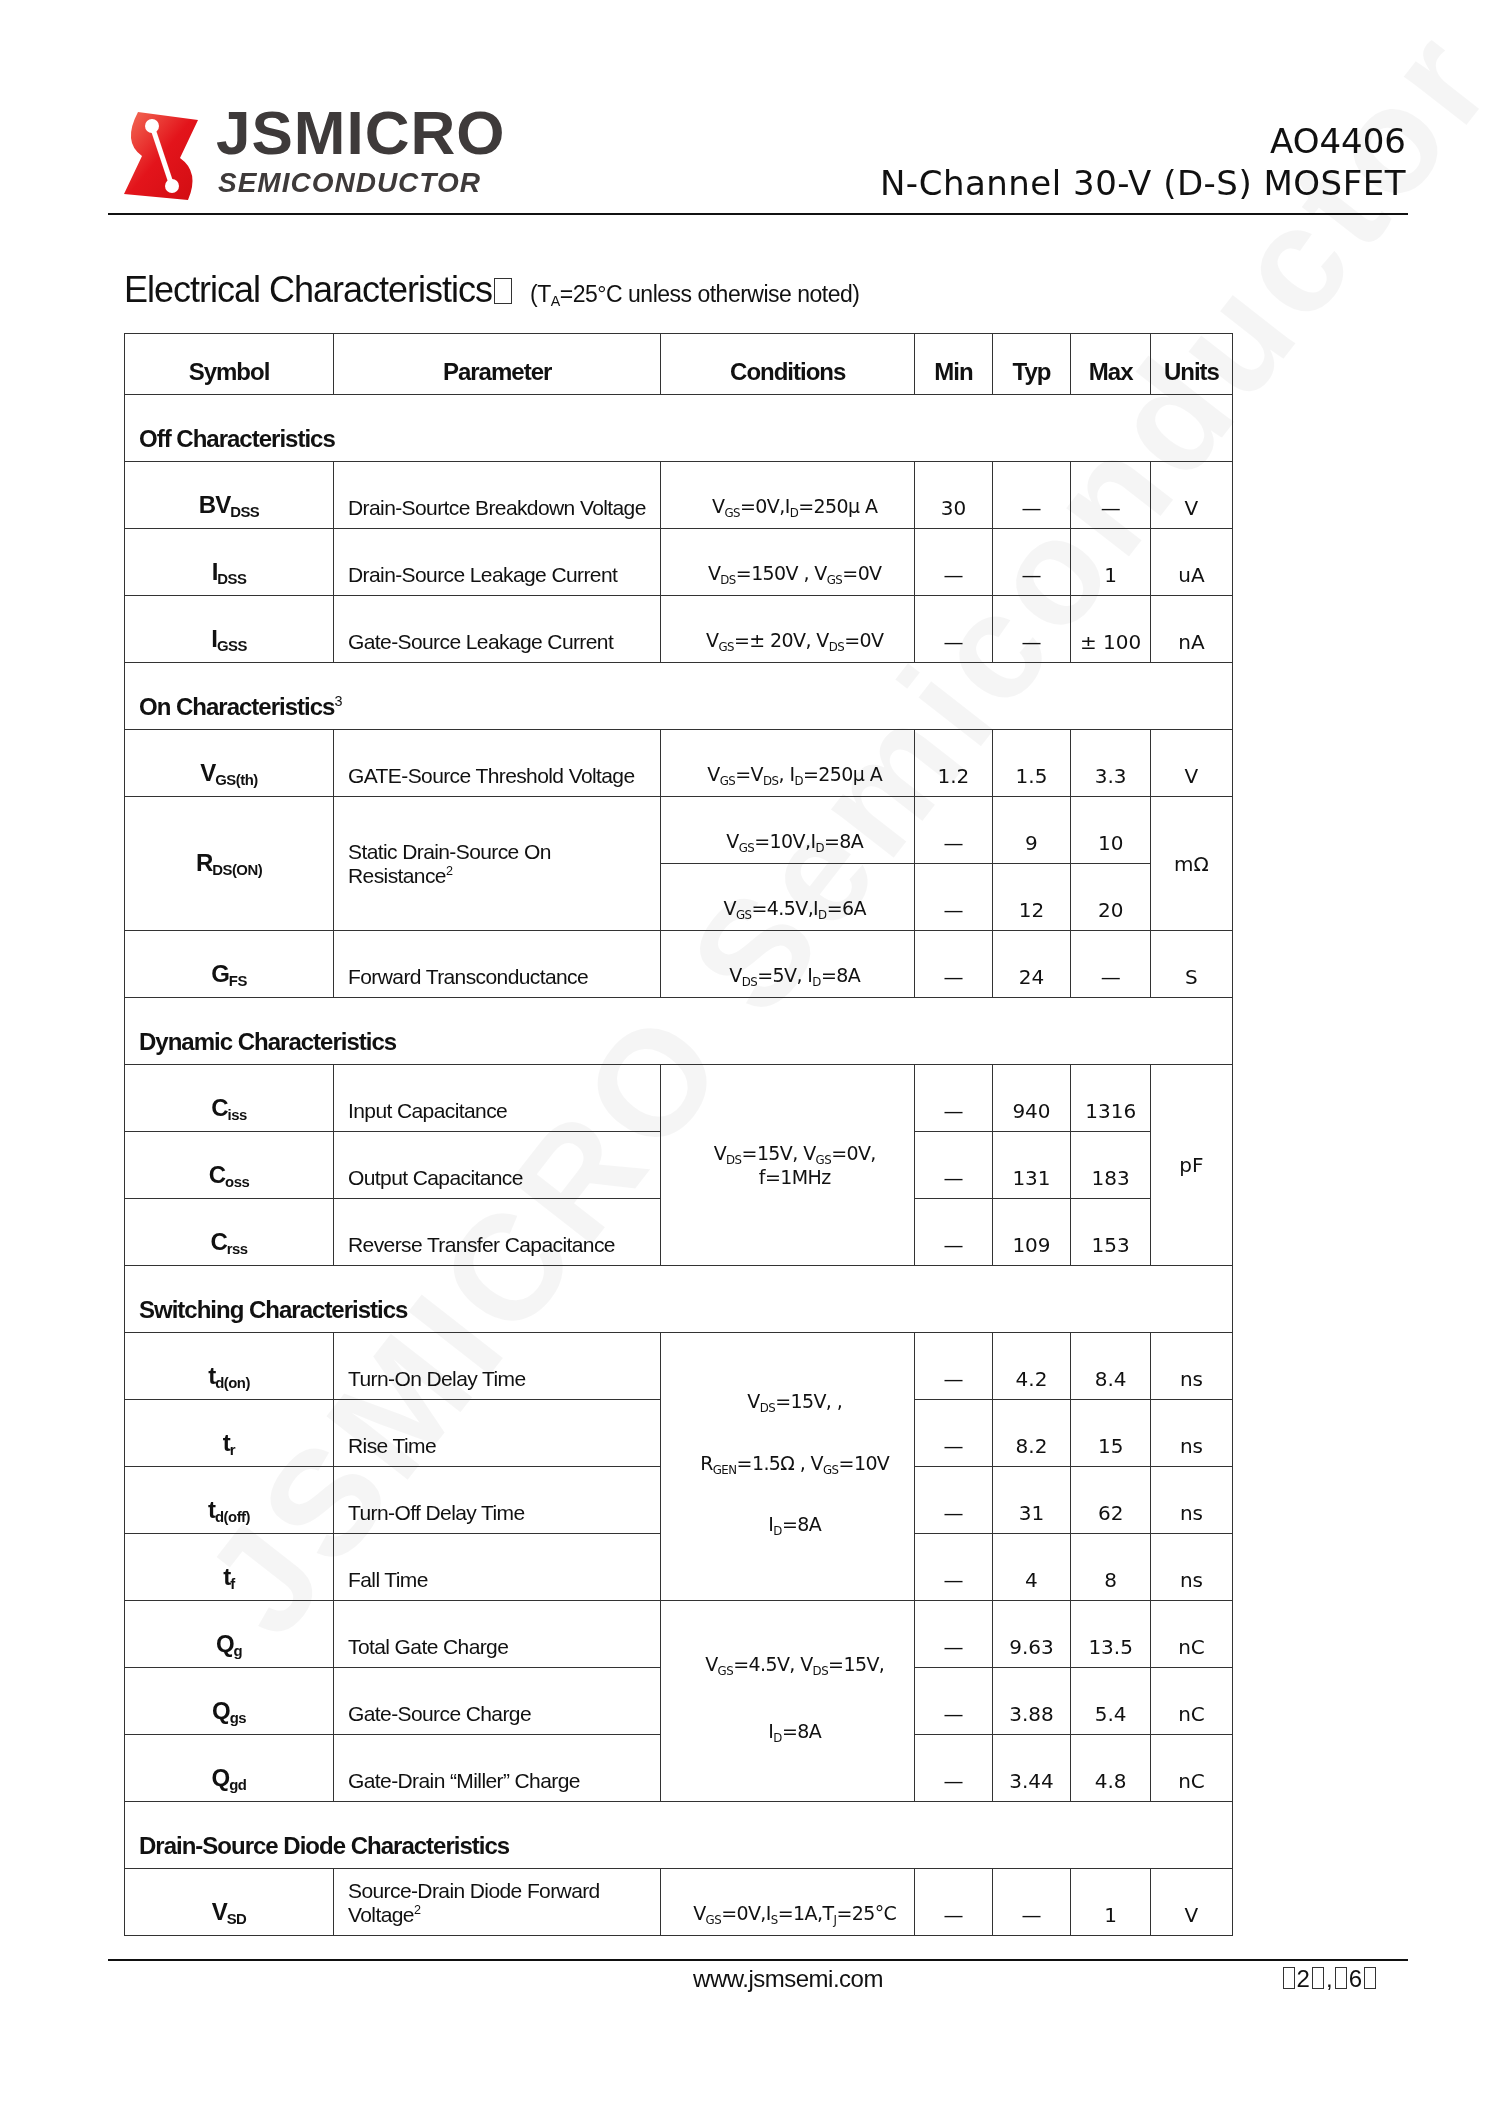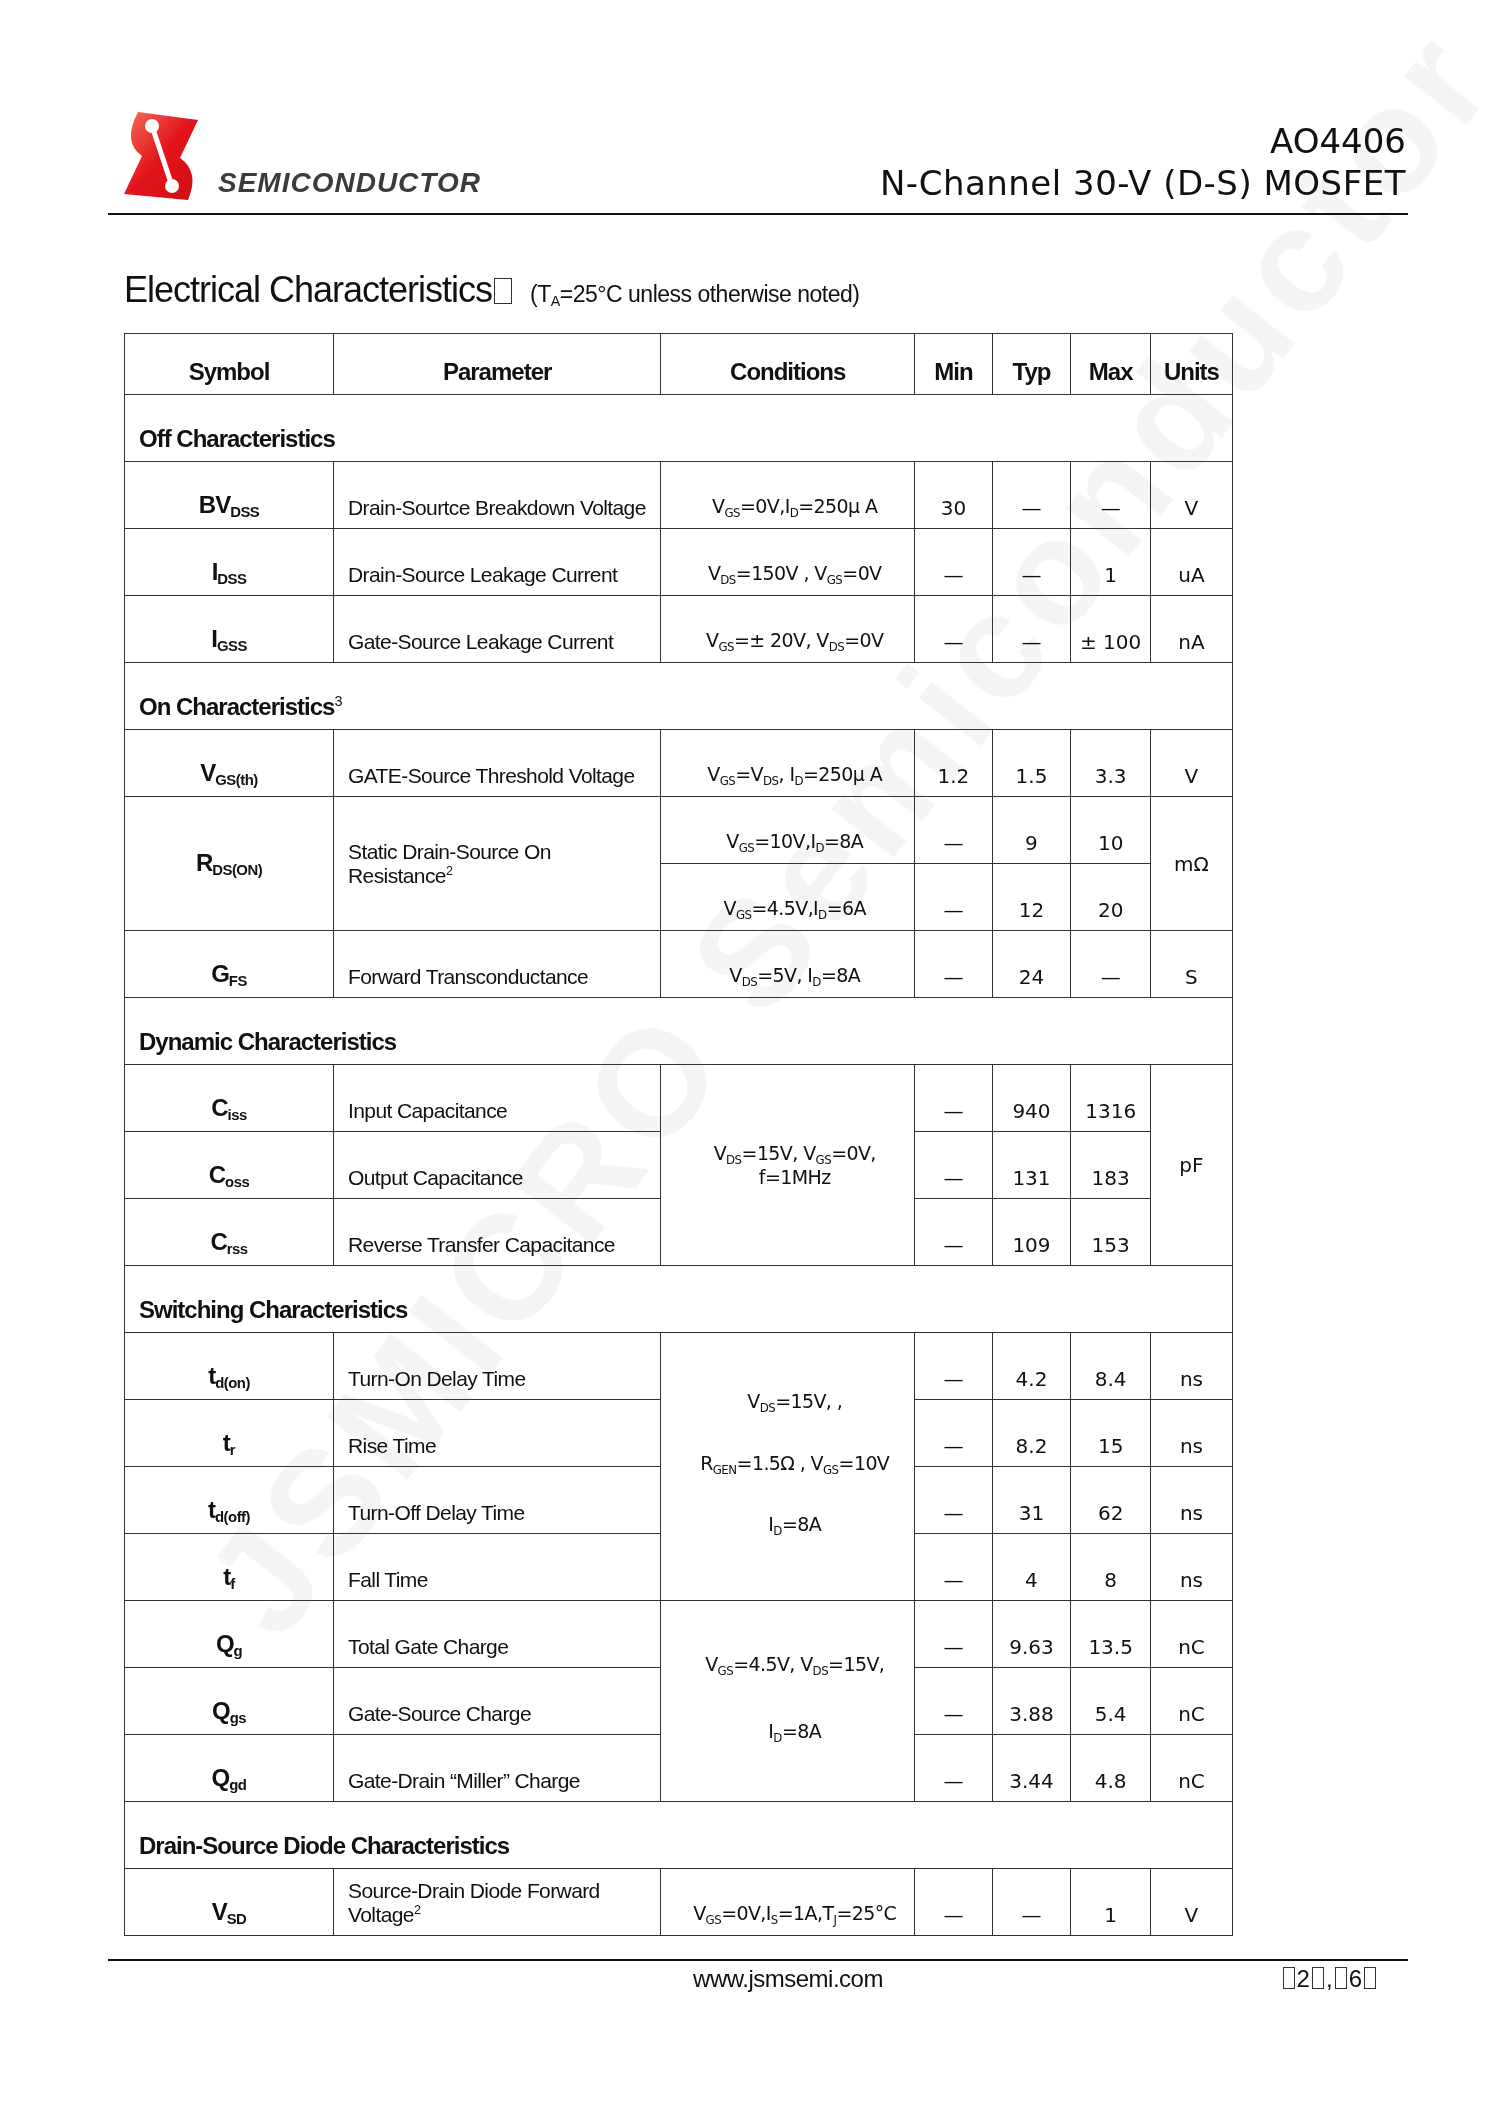--- a/index.html
+++ b/index.html
@@ -56,20 +56,21 @@
         <stop offset="0" stop-color="#f4715a"></stop>
         <stop offset="0.5" stop-color="#e3141b"></stop>
         <stop offset="1" stop-color="#d10d12"></stop>
       </linearGradient>
     </defs>
     <path d="M18 6 L78 14 L60 52 Q80 66 68 94 L4 88 L22 50 Q2 36 18 6 Z" fill="url(#g1)"></path>
     <line x1="32" y1="20" x2="52" y2="80" stroke="#fff" stroke-width="5"></line>
     <circle cx="32" cy="20" r="7" fill="#fff"></circle>
     <circle cx="52" cy="80" r="7" fill="#fff"></circle>
   </svg>
+  <div class="logo-text1">JSMICRO</div>
   <div class="logo-text2">SEMICONDUCTOR</div>
 </div>
 
 <div class="part-no">AO4406</div>
 <div class="part-desc">N-Channel 30-V (D-S) MOSFET</div>
 <div class="hr-top"></div>
 
 <div class="sec-title">
   <span>Electrical Characteristics</span><span class="box"></span><span class="sec-note"><span>(T</span><span class="sub">A</span><span>=25°C  unless otherwise noted)</span></span>
 </div>

